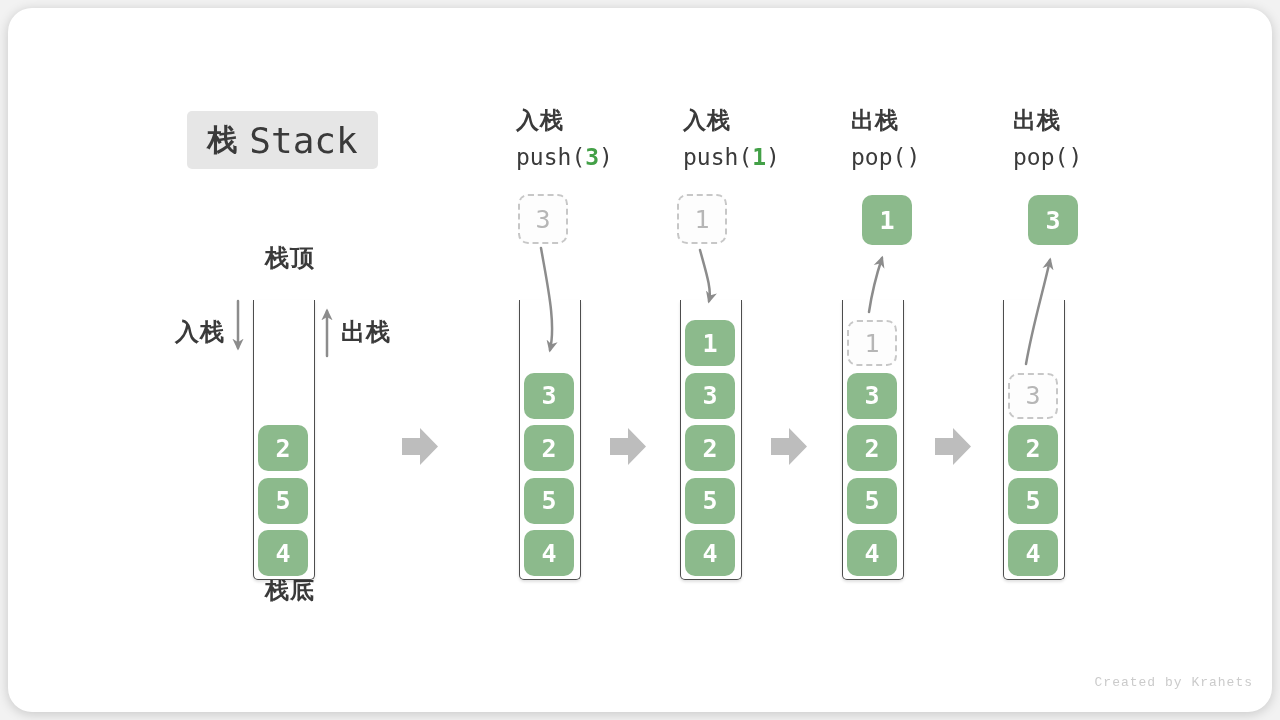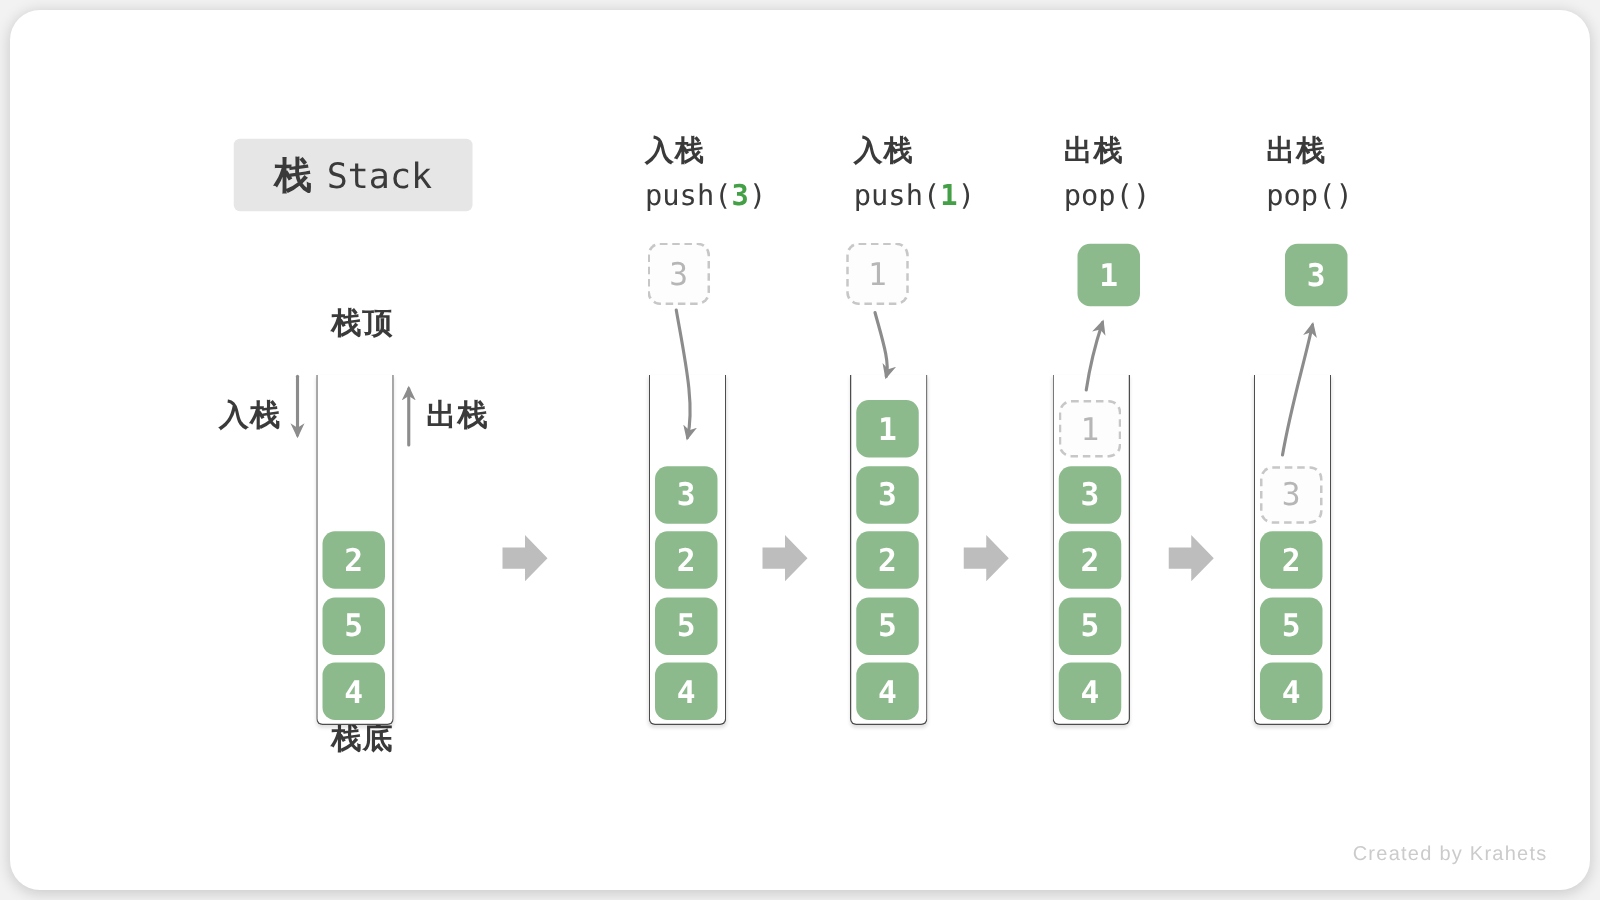--- a/index.html
+++ b/index.html
@@ -13,21 +13,21 @@
     --title-bg:#E6E6E6;
     --watermark:#CBCBCB;
   }
   *{margin:0;padding:0;box-sizing:border-box;}
   html,body{width:1280px;height:720px;background:#f2f2f2;font-family:"Liberation Sans","DejaVu Sans",sans-serif;}
   .canvas{position:relative;width:1280px;height:720px;overflow:hidden;}
   .card{position:absolute;left:8px;top:8px;right:8px;bottom:8px;background:#ffffff;border-radius:24px;box-shadow:0 2px 12px rgba(0,0,0,0.18);}
 
   .title-badge{position:absolute;left:187px;top:111px;width:191px;height:58px;background:var(--title-bg);border-radius:5px;display:flex;align-items:center;justify-content:center;gap:12px;color:var(--ink);}
   .title-zh{font-size:30px;font-weight:bold;}
-  .title-en{font-size:28px;font-family:"DejaVu Sans Mono","Liberation Mono",monospace;}
+  .title-en{font-size:36px;font-family:"DejaVu Sans Mono","Liberation Mono",monospace;}
 
   .zh-label{position:absolute;font-size:24px;font-weight:bold;color:var(--ink);letter-spacing:1px;}
   .stack-top-label{left:253px;top:242px;width:62px;text-align:right;}
   .stack-bottom-label{left:253px;top:574px;width:62px;text-align:right;}
   .push-side-label{left:150px;top:316px;width:75px;text-align:right;}
   .pop-side-label{left:341px;top:316px;}
 
   .op-label{position:absolute;top:105px;color:var(--ink);}
   .op-verb{font-size:23px;font-weight:bold;letter-spacing:1px;}
   .op-code{margin-top:8px;font-size:23px;font-family:"DejaVu Sans Mono","Liberation Mono",monospace;white-space:nowrap;}
@@ -43,21 +43,21 @@
   .float-box{position:absolute;width:50px;height:50px;border-radius:10px;display:flex;align-items:center;justify-content:center;font-size:25px;font-family:"DejaVu Sans Mono","Liberation Mono",monospace;}
   .float-box.solid{background:var(--green);color:#fff;font-weight:bold;}
   .float-box.ghost{background:#FDFDFD;border:2.5px dashed var(--ghost-border);color:var(--ghost-text);}
   .fb-c2{left:518px;top:194px;} .fb-c3{left:677px;top:194px;} .fb-c4{left:862px;top:195px;} .fb-c5{left:1028px;top:195px;}
 
   .overlay{position:absolute;left:0;top:0;width:1280px;height:720px;pointer-events:none;}
   .arrow-line{fill:none;stroke:var(--arrow);stroke-width:2.5px;stroke-linecap:round;}
   .arrowhead-fill{fill:var(--arrow);}
   .block-arrow{fill:var(--block-arrow);}
 
-  .watermark{position:absolute;right:42px;top:675px;font-size:16px;letter-spacing:1px;font-family:Liberation Sans, sans-serif;color:var(--watermark);}
+  .watermark{position:absolute;right:27px;top:675px;font-size:13px;letter-spacing:1px;font-family:Liberation Mono, monospace;color:var(--watermark);}
 </style>
 </head>
 <body>
 
 <div class="canvas">
   <div class="card"></div>
 
   <div class="title-badge">
     <span class="title-zh">栈</span>
     <span class="title-en">Stack</span>

